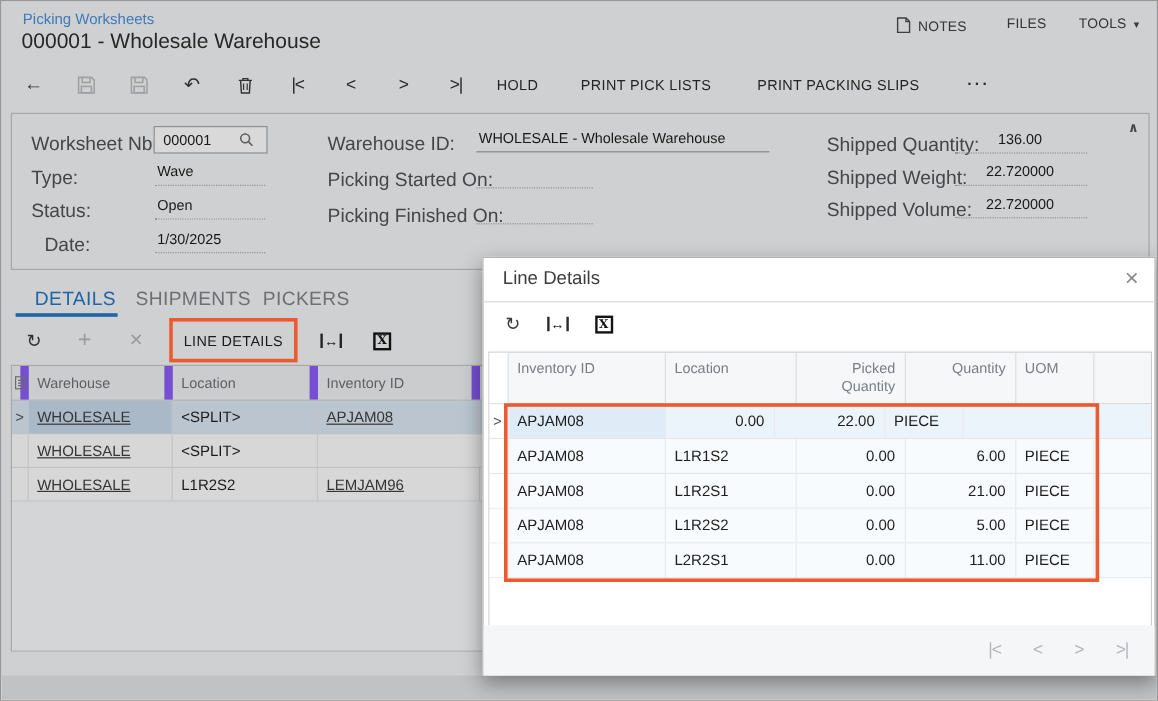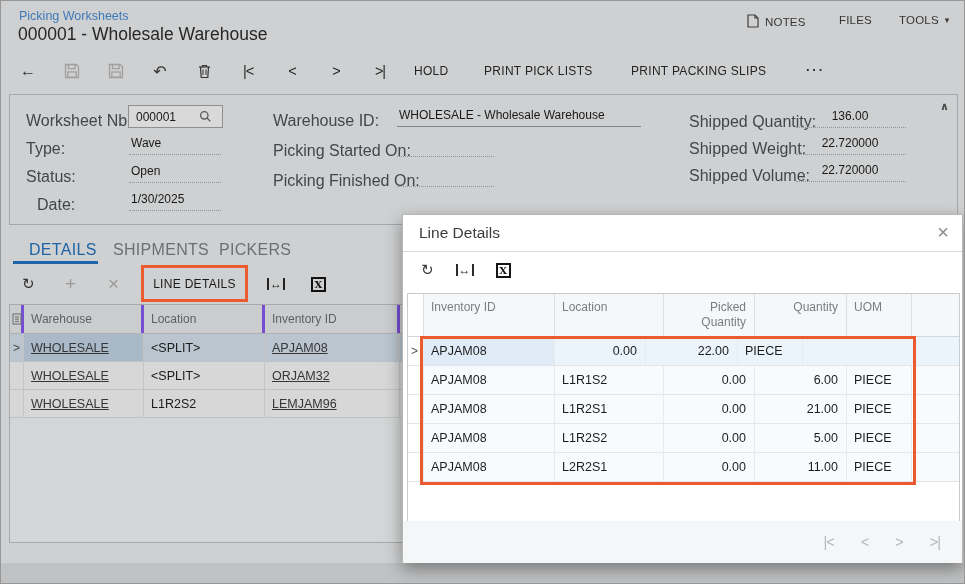--- a/index.html
+++ b/index.html
@@ -54,21 +54,21 @@
   .fit { display:flex; align-items:center; gap:1px; cursor:pointer; }
   .fit .bar { width:2px; height:12px; background:#2a2a2a; }
   .fit .ar  { font-size:12px; color:#2a2a2a; line-height:10px; }
   .xl { width:15px; height:15px; border:2px solid #141414; color:#141414;
         font:bold 10px "DejaVu Serif",serif; display:flex; align-items:center;
         justify-content:center; cursor:pointer; }
 
   
   .mgrid { border:1px solid #c5c7c9; background:#fbfcfd; width:949px; }
   .mhrow { display:flex; height:29px; background:#eef0f2; border-bottom:1px solid #cfd1d3; }
-  .mh { font-size:12px; color:#6e7378; padding:7px 0 0 7px; border-right:3px solid #8b5cf6; }
+  .mh { font-size:12px; color:#6e7378; padding:7px 0 0 7px; border-right:7px solid #8b5cf6; }
   .mrow { display:flex; height:28px; background:#fdfdfe; border-bottom:1px solid #e2e4e6; }
   .mc { font-size:12.5px; color:#1f1f1f; display:flex; align-items:center; padding-left:7px;
         border-right:1px solid #e6e8ea; overflow:hidden; white-space:nowrap; }
   .c0 { width:14px; padding-left:3px; }
   .c1 { width:120px; } .c2 { width:121px; } .c3 { width:135px; } .cfill { flex:1; border-right:none; }
   .mrow.sel { background:#dbe8f4; }
   .mrow.sel .cellsel { background:#c7daec; }
   .rowptr { font-size:12px; color:#555; }
   .link { color:#404040; text-decoration:underline; cursor:pointer; }
   .mg-empty { height:124px; background:#fafbfc; }
@@ -252,23 +252,20 @@
           <span class="link">APJAM08</span>
         </div>
       <div class="mc cfill"></div>
     </div>
     <div class="mrow">
       <div class="mc c0"></div>
       <div class="mc c1">
           <span class="link">WHOLESALE</span>
         </div>
       <div class="mc c2">&lt;SPLIT&gt;</div>
-      <div class="mc c3">
-          <span class="link">ORJAM32</span>
-        </div>
       <div class="mc cfill"></div>
     </div>
     <div class="mrow">
       <div class="mc c0"></div>
       <div class="mc c1">
           <span class="link">WHOLESALE</span>
         </div>
       <div class="mc c2">L1R2S2</div>
       <div class="mc c3">
           <span class="link">LEMJAM96</span>

